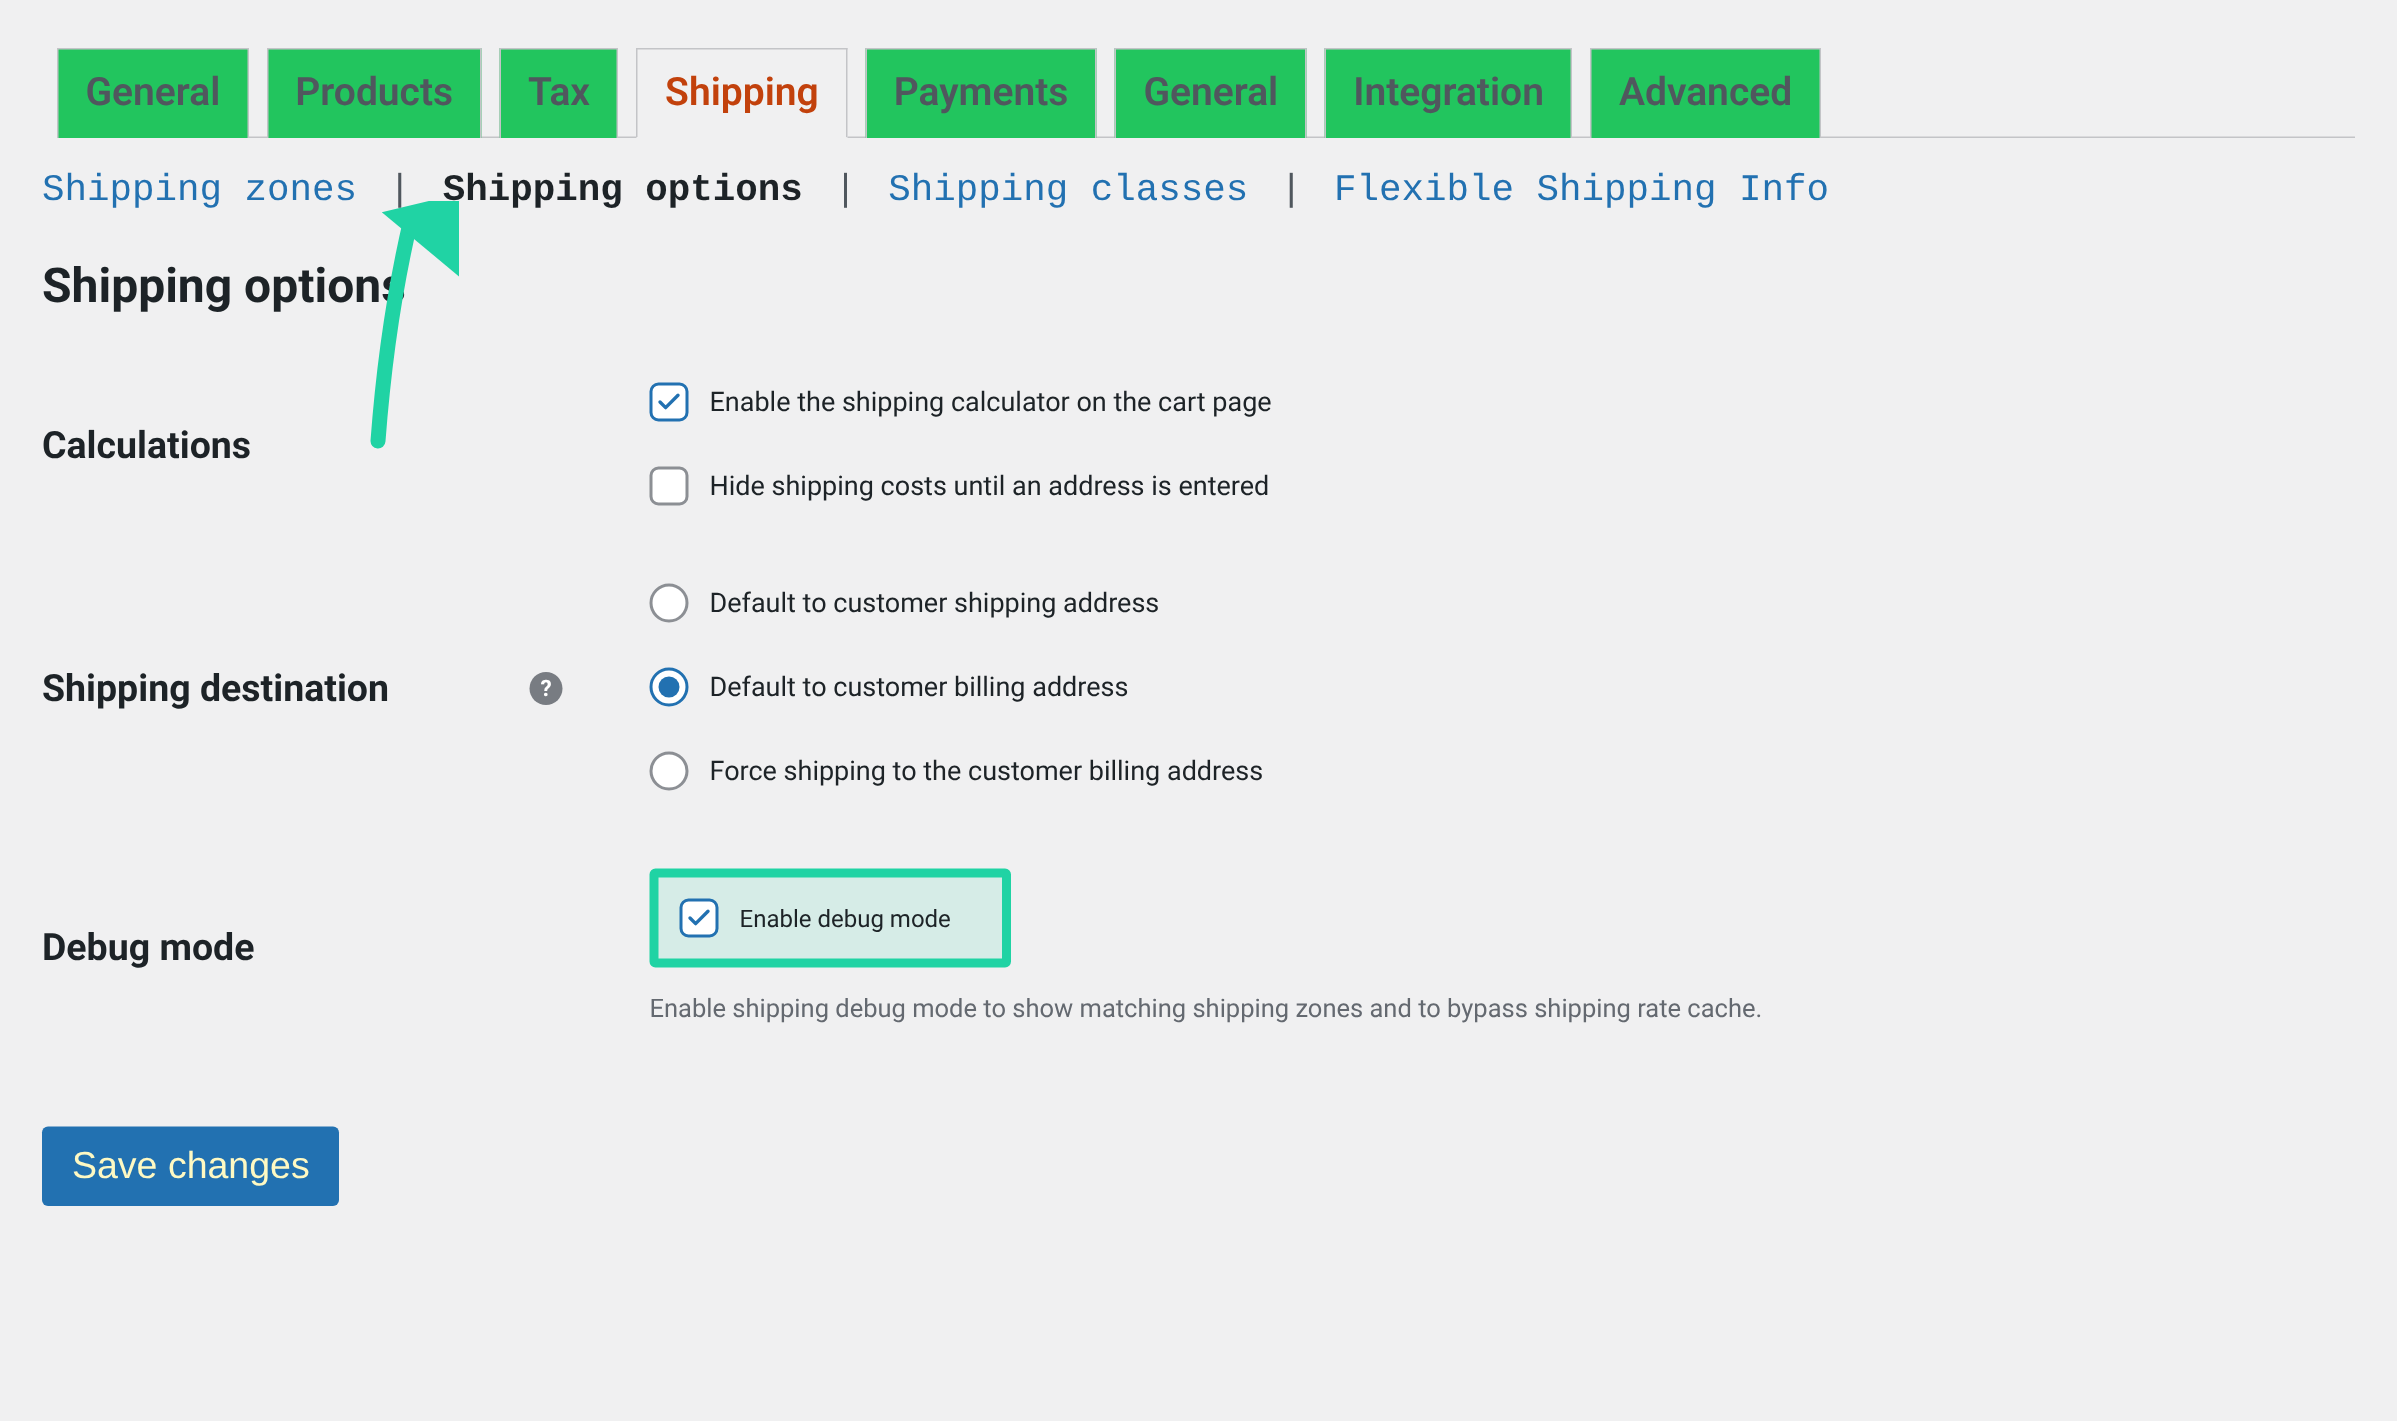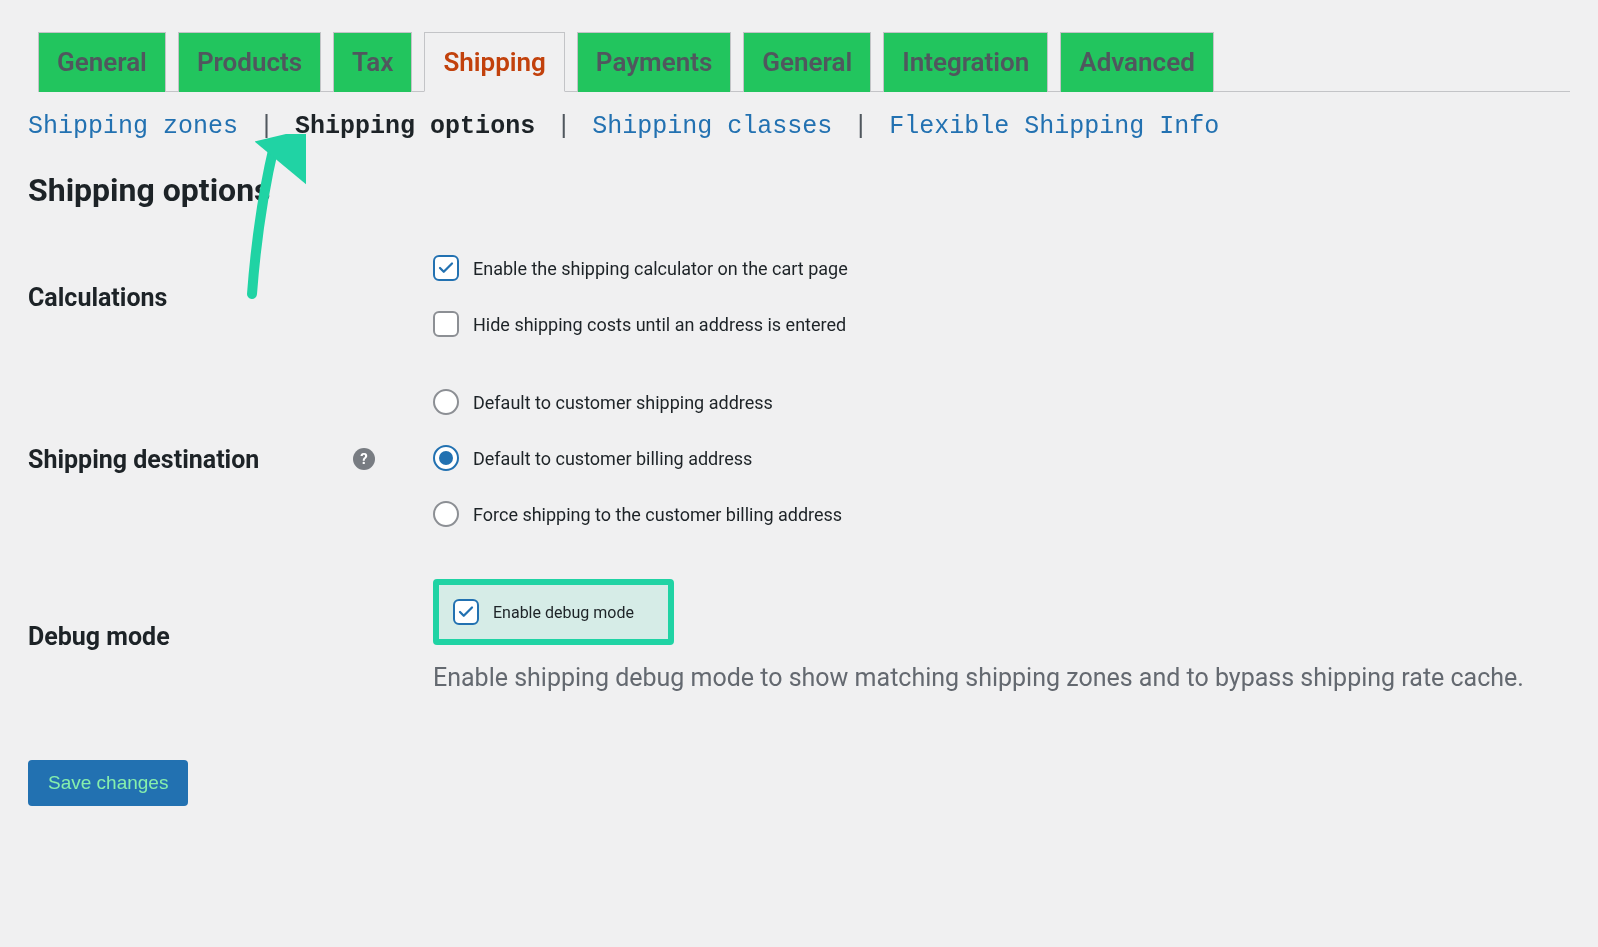--- a/index.html
+++ b/index.html
@@ -127,35 +127,35 @@
   .highlight-box {
     display: inline-flex;
     align-items: center;
     gap: 14px;
     border: 6px solid #20d3a4;
     background: rgba(32,211,164,0.12);
     border-radius: 4px;
     padding: 14px 34px 14px 14px;
   }
   .description {
-    font-size: 25px;
+    font-size: 17px;
     color: #646970;
     margin-top: 18px;
   }
   .arrow-annot {
     position: absolute;
     left: 236px;
     top: 134px;
     pointer-events: none;
   }
   .btn-primary {
     background: #2271b1;
-    color: #86efac;
+    color: #fef9c3;
     border: none;
-    font-size: 19px;
+    font-size: 25px;
     font-weight: 400;
     padding: 12px 20px;
     border-radius: 4px;
     cursor: pointer;
   }
 </style>
 </head>
 <body>
 
 <div class="wrap" style="position:relative;">

